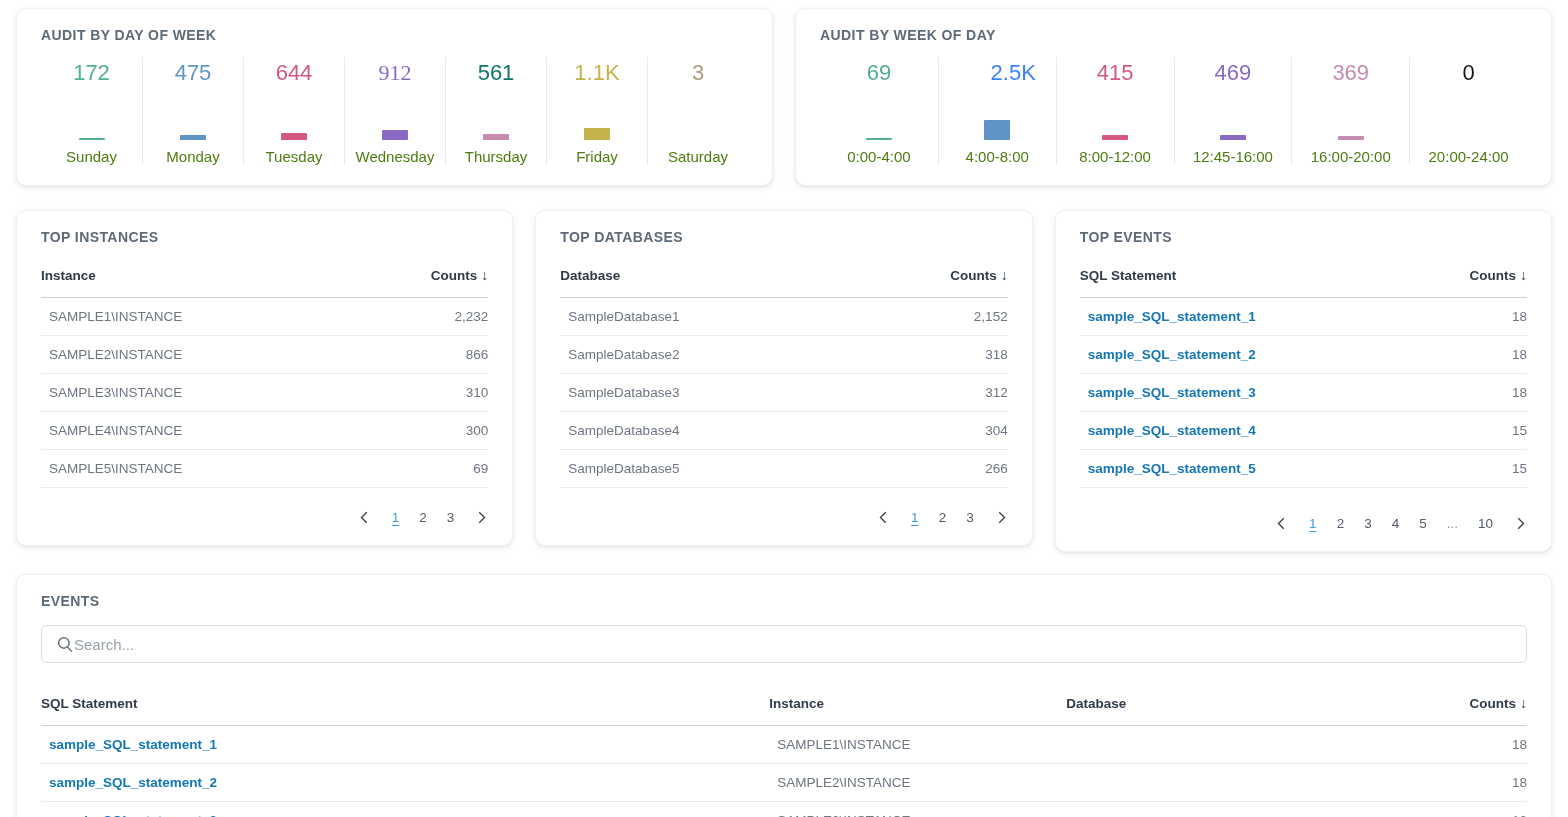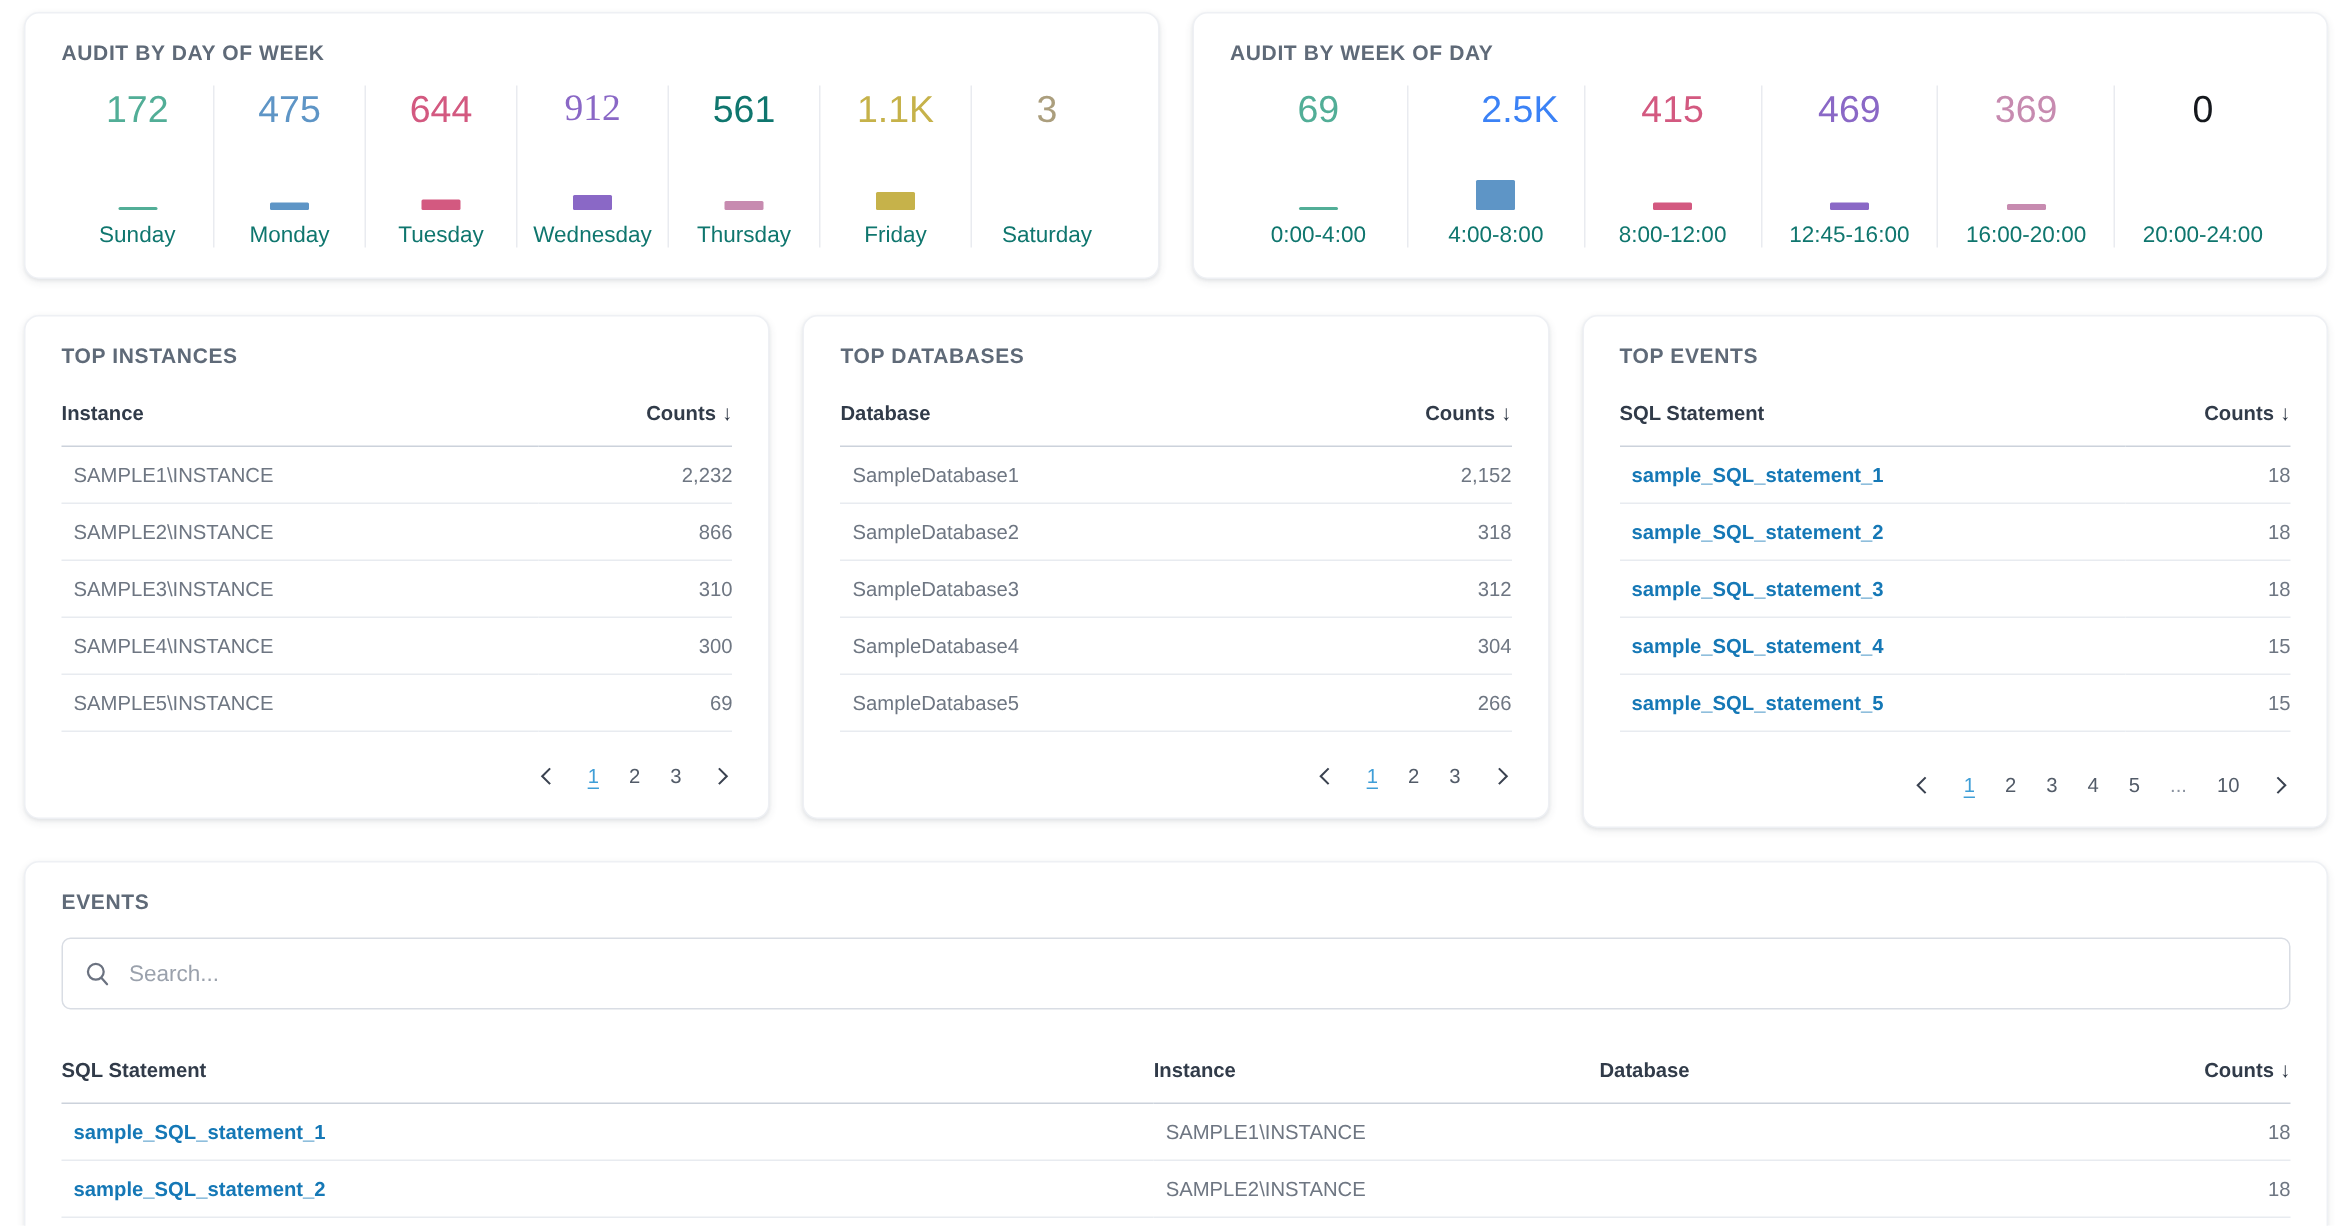--- a/index.html
+++ b/index.html
@@ -26,25 +26,25 @@
     font-weight: 700;
     letter-spacing: 0.03em;
     color: #5f6a78;
   }
   
   .stats { display: grid; margin-top: 14px; }
   .stats.cols-7 { grid-template-columns: repeat(7, 1fr); }
   .stats.cols-6 { grid-template-columns: repeat(6, 1fr); }
   .stat { display: flex; flex-direction: column; align-items: center; height: 108px; padding-top: 2px; }
   .stat + .stat { border-left: 1px solid #e9ebf0; }
-  .stat-value { font-size: 25px; line-height: 28px; font-weight: 400; }
+  .stat-value { font-size: 22px; line-height: 28px; font-weight: 400; }
   .stat-bottom { margin-top: auto; display: flex; flex-direction: column; align-items: center; width: 100%; }
   .stat-bar-area { height: 21px; display: flex; align-items: flex-end; justify-content: center; }
   .stat-bar { width: 26px; border-radius: 1px; }
-  .stat-label { margin-top: 8px; font-size: 15px; color: #0f766e; }
+  .stat-label { margin-top: 8px; font-size: 15px; color: #4d7c0f; }
   
   .data-table { width: 100%; border-collapse: collapse; font-size: 13.5px; margin-top: 14px; }
   .data-table th {
     text-align: left; font-size: 13.5px; font-weight: 700; color: #313b49;
     padding: 8px 0 14px; border-bottom: 1px solid #ccd2db; white-space: nowrap;
   }
   .data-table th.num, .data-table td.num { text-align: right; }
   .data-table tbody td {
     color: #6e7682; padding: 11px 0 11px 8px; border-bottom: 1px solid #e8ebf0; white-space: nowrap;
   }
@@ -54,23 +54,23 @@
   
   .pager { display: flex; justify-content: flex-end; align-items: center; gap: 20px; margin-top: 22px; font-size: 13.5px; color: #525b68; }
   .pager .page { cursor: pointer; }
   .pager .page.active { color: #3f9ed7; text-decoration: underline; text-underline-offset: 3px; }
   .pager .ellipsis { color: #8b93a0; cursor: default; }
   .pager .chev { display: flex; align-items: center; cursor: pointer; }
   .card-top-events .pager { margin-top: 28px; }
   
   .events-card { min-height: 340px; }
   .search-box {
-    display: flex; align-items: center; gap: 12px;
+    display: flex; align-items: center; 
     border: 1px solid #d9dde4; border-radius: 6px;
-    height: 48px; padding: 0 14px; margin: 16px 0 24px; background: #fff;
+    height: 38px; padding: 0 14px; margin: 16px 0 24px; background: #fff;
   }
   .search-box input {
     border: none; outline: none; flex: 1; font-size: 15px; color: #374151;
     font-family: "Liberation Sans", "DejaVu Sans", sans-serif; background: transparent;
   }
   .search-box input::placeholder { color: #9aa1ac; }
   .events-table th.col-stmt, .events-table td.col-stmt { width: 49%; }
   .events-table th.col-inst, .events-table td.col-inst { width: 20%; }
   .events-table th.col-db,   .events-table td.col-db   { width: 23%; }
   .events-table th.col-cnt,  .events-table td.col-cnt  { width: 8%; }

